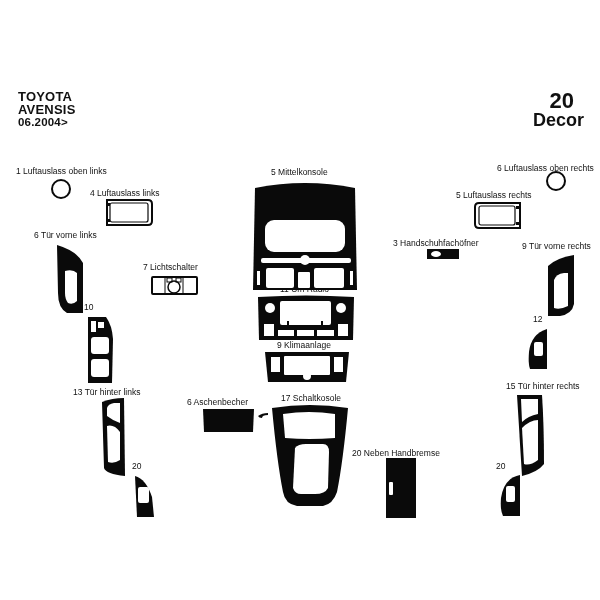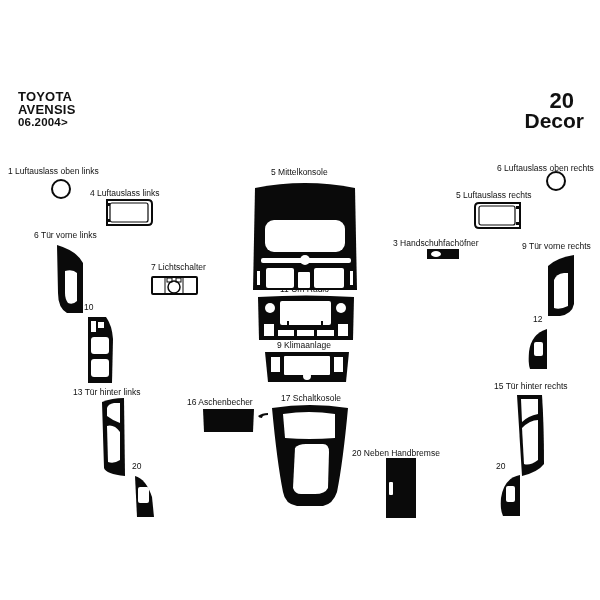--- a/index.html
+++ b/index.html
@@ -1,53 +1,53 @@
 <!DOCTYPE html>
 <html><head>
 <meta charset="utf-8">
 <style>
   html,body{margin:0;padding:0;background:#ffffff;}
   body{width:600px;height:600px;position:relative;overflow:hidden;font-family:"Liberation Sans",sans-serif;color:#111;}
   .brand{position:absolute;left:18px;top:90px;font-weight:bold;text-align:left;line-height:13px;font-size:13px;letter-spacing:0.2px;}
   .brand .l3{font-size:11.5px;}
   .count{position:absolute;right:16px;top:90px;text-align:right;font-weight:bold;}
   .count .num{font-size:22px;line-height:22px;display:block;margin-right:10px;}
-  .count .dec{font-size:21px;line-height:17px;display:block;}
+  .count .dec{font-size:18px;line-height:17px;display:block;}
   .lbl{position:absolute;font-size:8.5px;white-space:nowrap;color:#111;line-height:10px;}
   svg.part{position:absolute;overflow:visible;}
 </style>
 </head>
 <body>
 
 <div class="brand">
   <div>TOYOTA</div>
   <div>AVENSIS</div>
   <div class="l3">06.2004&gt;</div>
 </div>
 <div class="count">
   <span class="num">20</span>
   <span class="dec">Decor</span>
 </div>
 
-<div class="lbl" style="left:8px;top:166px">1 Luftauslass oben links</div>
+<div class="lbl" style="left:16px;top:166px">1 Luftauslass oben links</div>
 <div class="lbl" style="left:271px;top:167px">5 Mittelkonsole</div>
 <div class="lbl" style="left:497px;top:163px">6 Luftauslass oben rechts</div>
 <div class="lbl" style="left:90px;top:188px">4 Luftauslass links</div>
 <div class="lbl" style="left:456px;top:190px">5 Luftauslass rechts</div>
 <div class="lbl" style="left:34px;top:230px">6 Tür vorne links</div>
-<div class="lbl" style="left:151px;top:262px">7 Lichtschalter</div>
+<div class="lbl" style="left:143px;top:262px">7 Lichtschalter</div>
 <div class="lbl" style="left:393px;top:238px">3 Handschuhfachöfner</div>
 <div class="lbl" style="left:522px;top:241px">9 Tür vorne rechts</div>
 <div class="lbl" style="left:84px;top:302px">10</div>
 <div class="lbl" style="left:280px;top:284px">11 Um Radio</div>
 <div class="lbl" style="left:533px;top:314px">12</div>
 <div class="lbl" style="left:73px;top:387px">13 Tür hinter links</div>
 <div class="lbl" style="left:277px;top:340px">9 Klimaanlage</div>
-<div class="lbl" style="left:494px;top:381px">15 Tür hinter rechts</div>
-<div class="lbl" style="left:187px;top:397px">16 Aschenbecher</div>
+<div class="lbl" style="left:506px;top:381px">15 Tür hinter rechts</div>
+<div class="lbl" style="left:187px;top:397px">6 Aschenbecher</div>
 <div class="lbl" style="left:281px;top:393px">17 Schaltkosole</div>
 <div class="lbl" style="left:132px;top:461px">20</div>
 <div class="lbl" style="left:352px;top:448px">20 Neben Handbremse</div>
 <div class="lbl" style="left:496px;top:461px">20</div>
 
 <svg class="part" style="left:50px;top:178px" width="22" height="22">
   <circle cx="11" cy="11" r="9" fill="none" stroke="#0a0a0a" stroke-width="2"></circle>
 </svg>
 
 <svg class="part" style="left:545px;top:170px" width="22" height="22">

